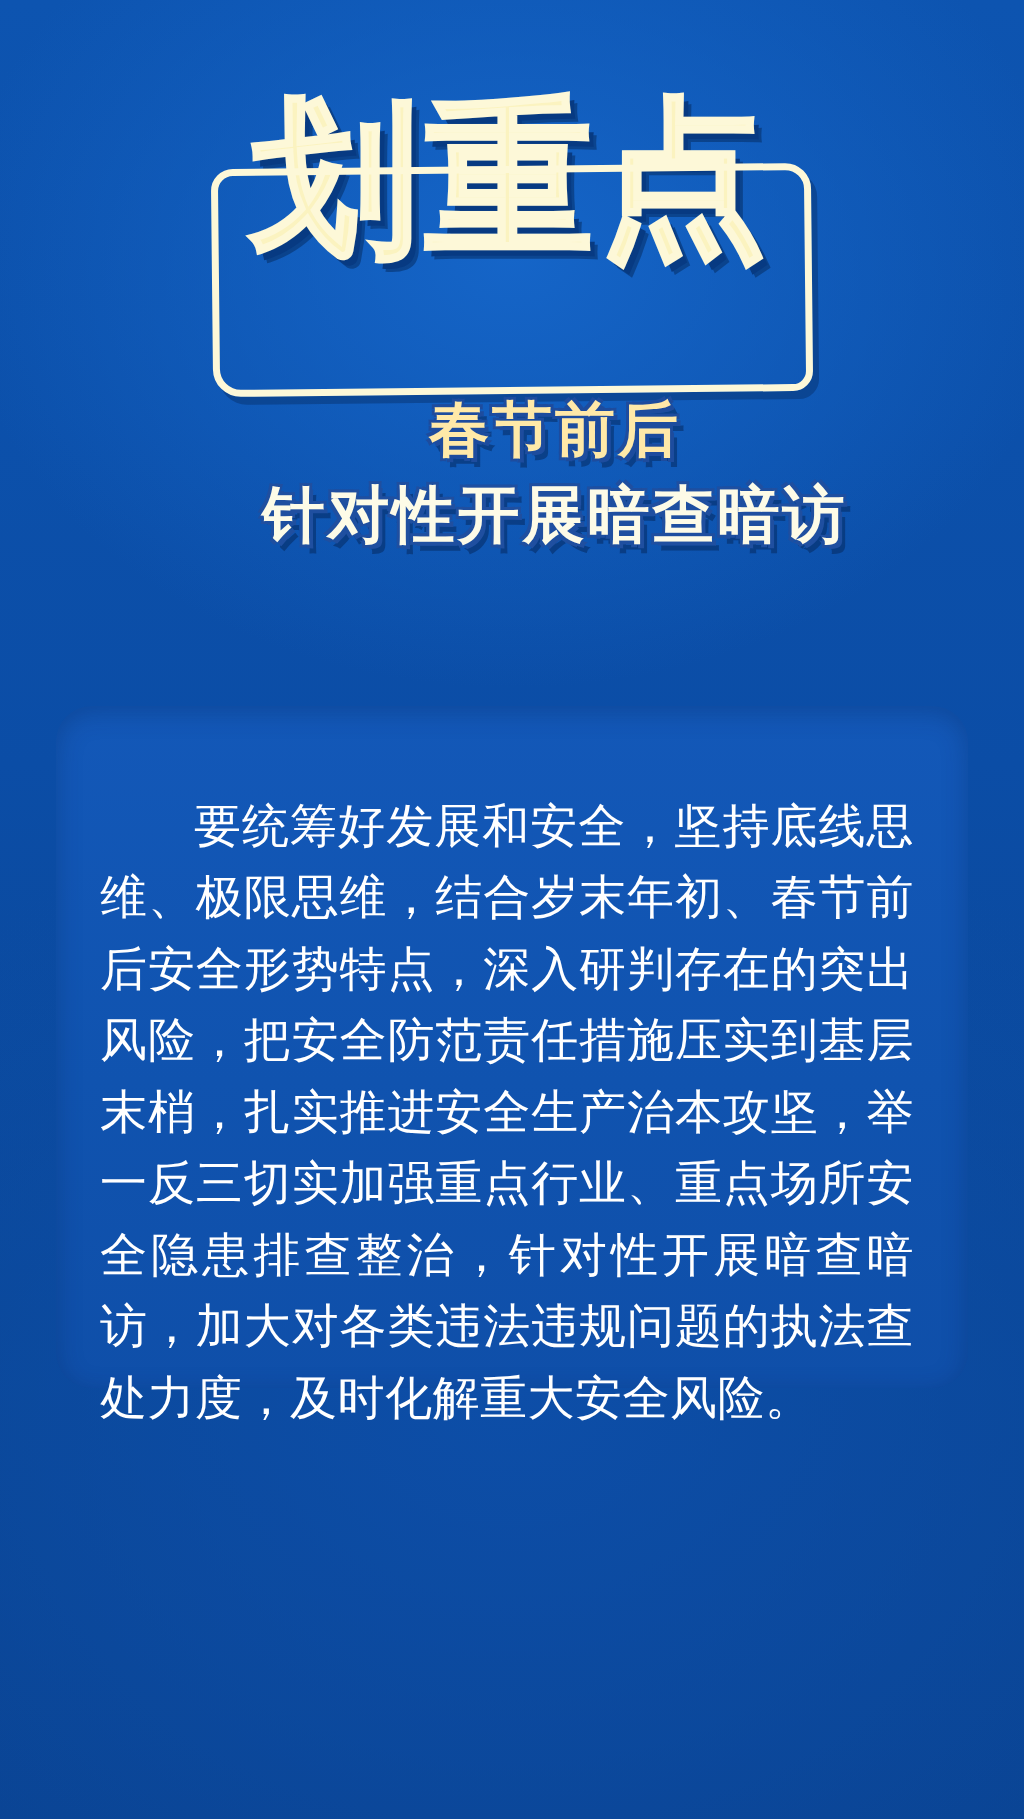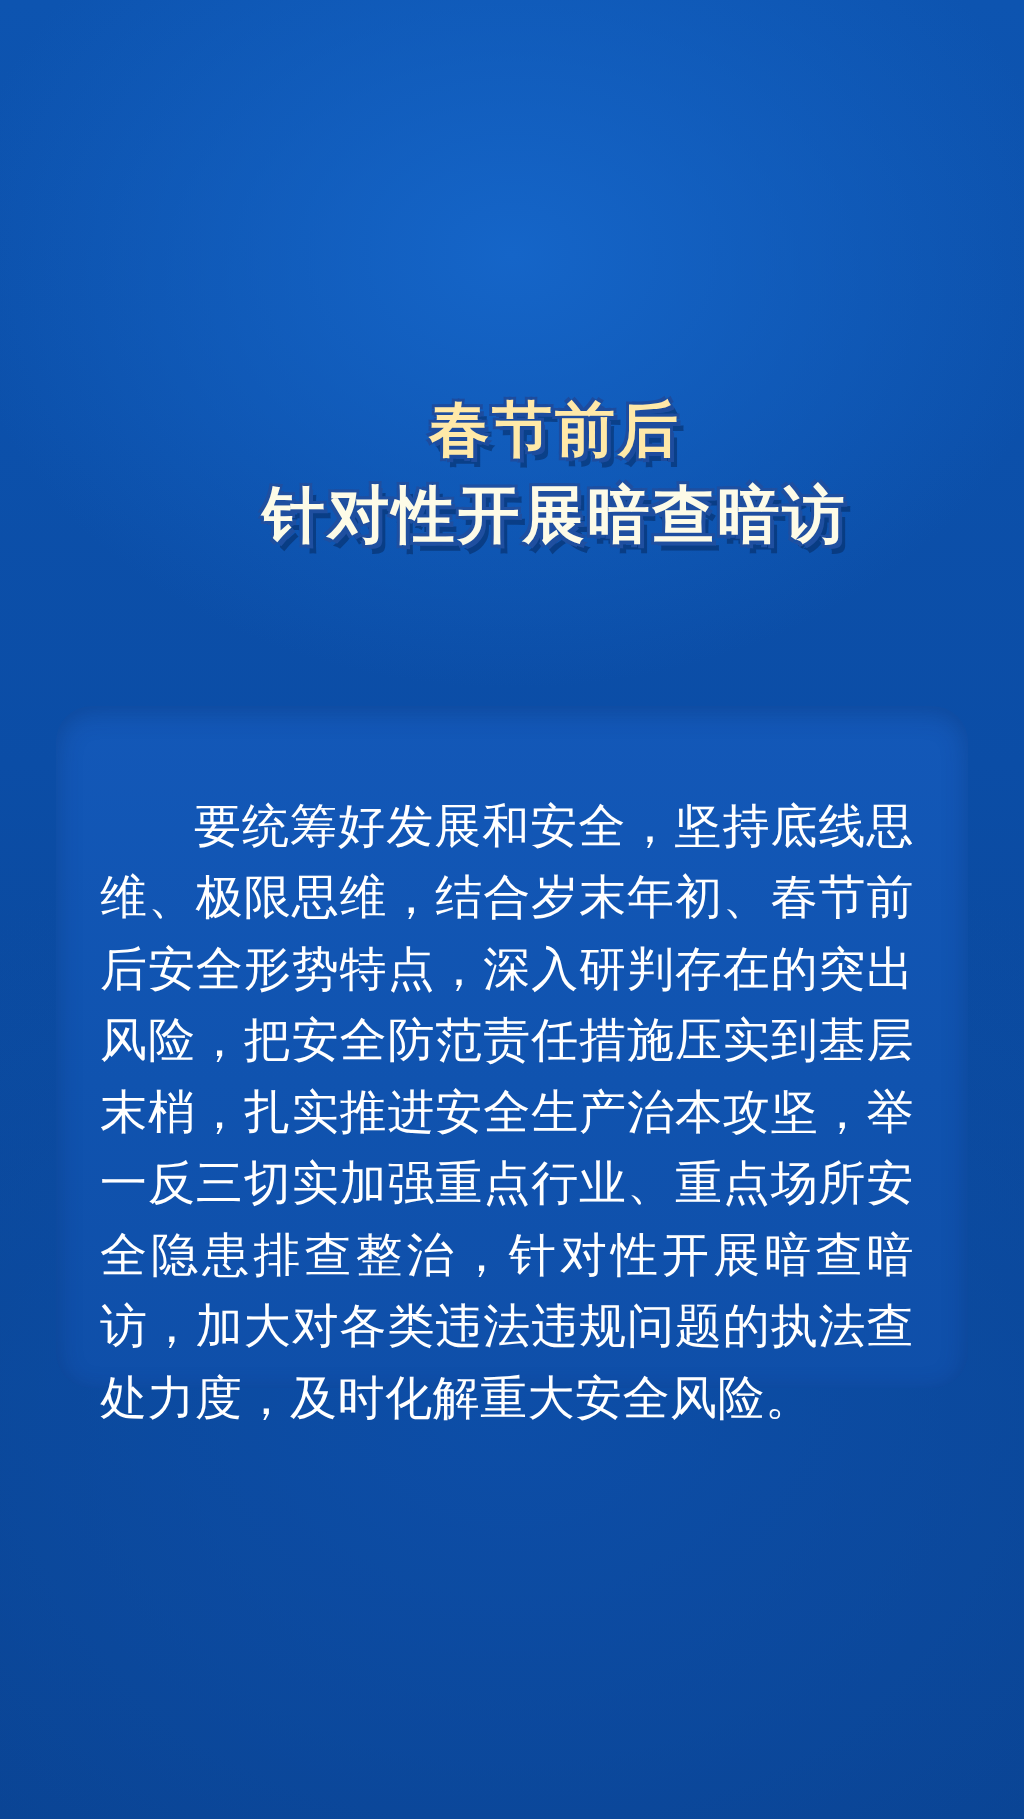--- a/index.html
+++ b/index.html
@@ -182,20 +182,24 @@
     color: #e8eefb;
     letter-spacing: 0.3px;
     margin-top: 6px;
   }
 </style>
 </head>
 <body>
 
 <div class="poster">
 
+  <div class="headline-wrap">
+    <div class="headline-box"></div>
+    <div class="headline">划重点</div>
+  </div>
 
   <div class="subhead">
     <div class="line line1">春节前后</div>
     <div class="line line2">针对性开展暗查暗访</div>
   </div>
 
   <div class="card">
     <div class="card-text">要统筹好发展和安全，坚持底线思维、极限思维，结合岁末年初、春节前后安全形势特点，深入研判存在的突出风险，把安全防范责任措施压实到基层末梢，扎实推进安全生产治本攻坚，举一反三切实加强重点行业、重点场所安全隐患排查整治，针对性开展暗查暗访，加大对各类违法违规问题的执法查处力度，及时化解重大安全风险。</div>
   </div>
 

